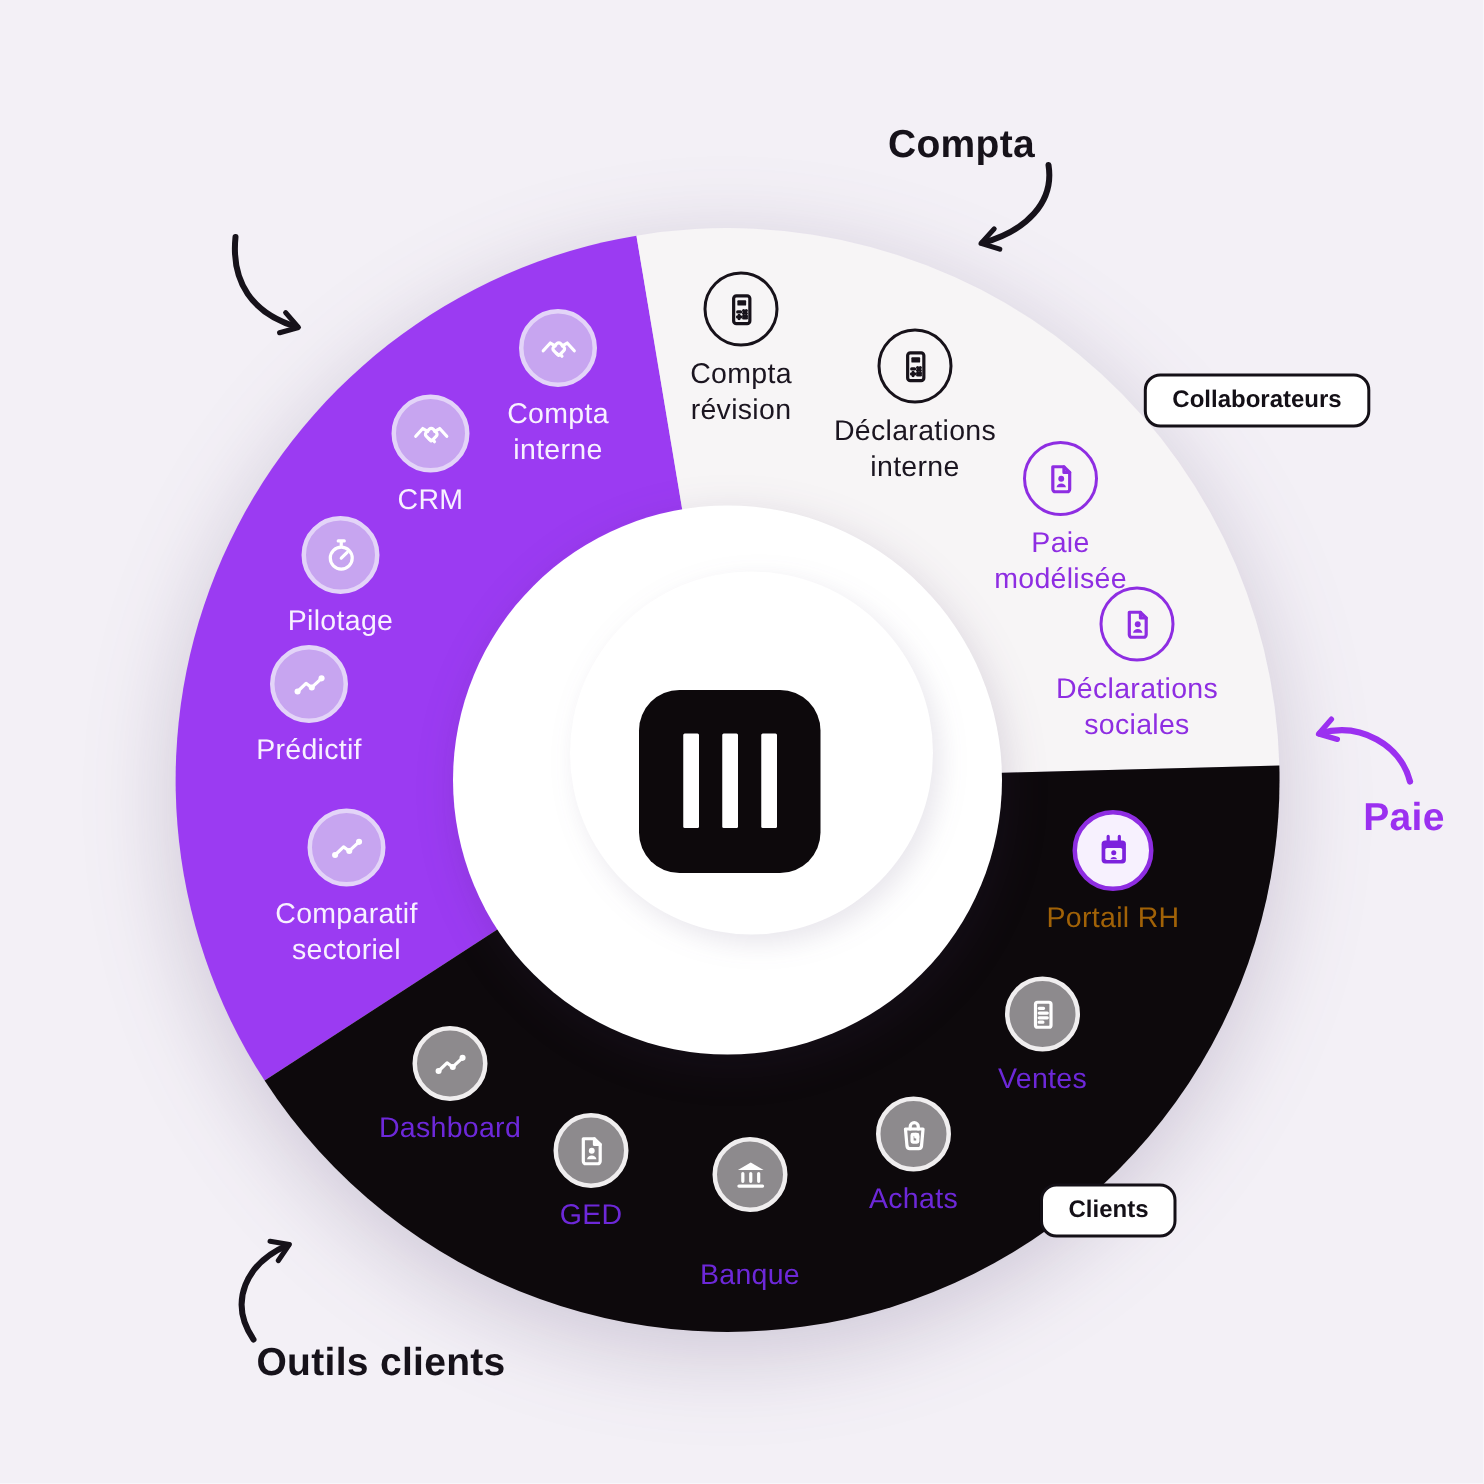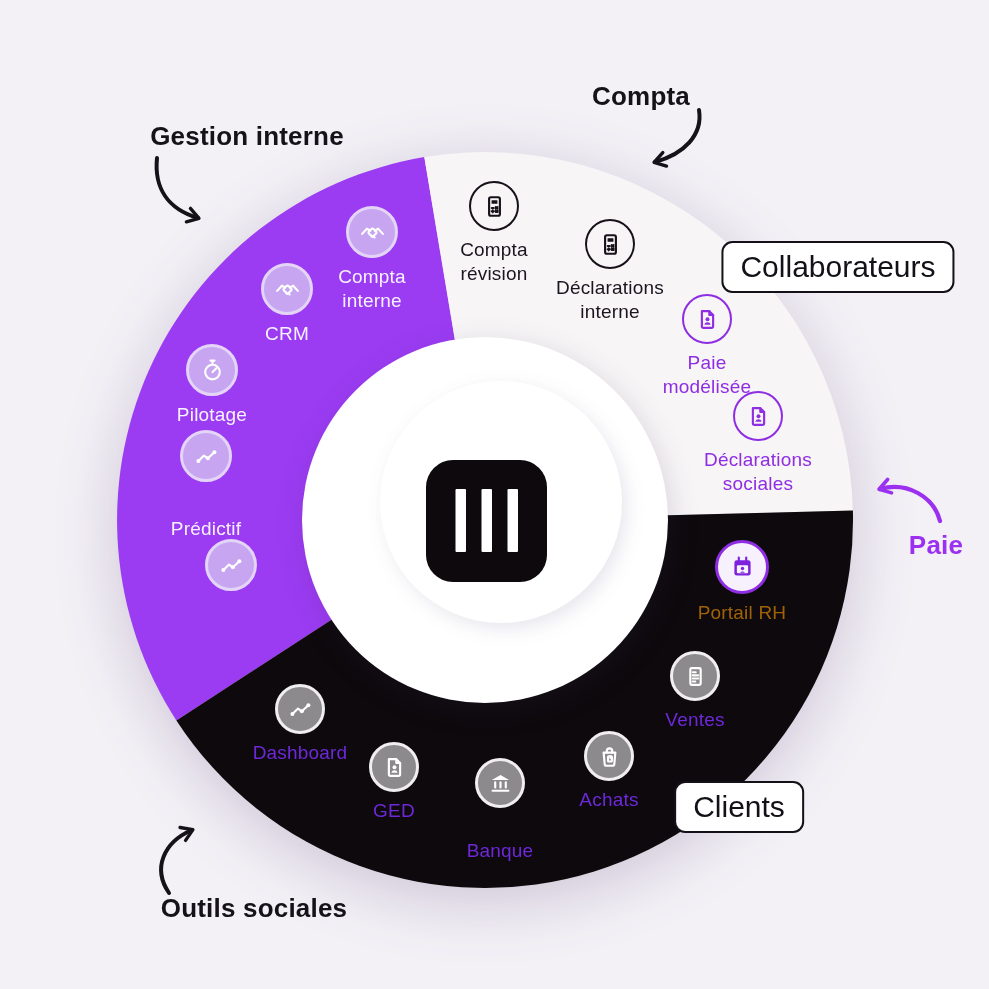--- a/index.html
+++ b/index.html
@@ -49,21 +49,21 @@
   .annotation {
     position:absolute; transform:translate(-50%,-50%);
     font-size:26px; font-weight:600; color:#16121a; letter-spacing:.2px; white-space:nowrap;
   }
   .annotation.purple { color:var(--purple); }
 
   
   .badge {
     position:absolute; transform:translate(-50%,-50%);
     background:#ffffff; border:2.5px solid #141017; border-radius:11px;
-    padding:7px 17px; font-size:30px; font-weight:400; color:#141017; white-space:nowrap;
+    padding:7px 17px; font-size:16px; font-weight:700; color:#141017; white-space:nowrap;
   }
 </style>
 </head>
 <body>
 
 <div class="canvas">
 
   <svg class="wheel-svg" width="989" height="989" viewBox="0 0 989 989">
     <defs>
       <marker id="head-black" viewBox="0 0 20 20" refX="14" refY="10" markerWidth="20" markerHeight="20" markerUnits="userSpaceOnUse" orient="auto">
@@ -123,35 +123,35 @@
               <path d="M21.2 13.2 L17 8.6 L14.1 10.3"></path>
      <rect x="9.1" y="9.1" width="5.8" height="5.8" rx="1.6" transform="rotate(45 12 12)"></rect>
      <path d="M10.8 14.8 l1.1 1.1 M13 15.5 l.9.9"></path>
             </g>
           </svg>
         </div>
         <div class="label">
           <div>CRM</div>
         </div>
       </div>
-      <div class="node v-lavender" style="left: 212px; top: 344px; text-align: center;">
+      <div class="node v-lavender" style="left: 227px; top: 344px; text-align: center;">
         <div class="circle">
           <svg width="27" height="27" viewBox="0 0 24 24">
             <g fill="none" stroke="currentColor" stroke-width="1.9" stroke-linecap="round" stroke-linejoin="round">
               <circle cx="12" cy="13.4" r="6.5"></circle>
               <path d="M12 13.4 L15.5 10"></path>
      <path d="M10.2 3.2 h3.6 M12 3.4 v2.4"></path>
             </g>
           </svg>
         </div>
         <div class="label">
           <div>Pilotage</div>
         </div>
       </div>
-      <div class="node v-lavender" style="left: 206px; top: 430px; gap: 28px;">
+      <div class="node v-lavender" style="left: 206px; top: 430px;">
         <div class="circle">
           <svg width="27" height="27" viewBox="0 0 24 24">
             <g fill="none" stroke="currentColor" stroke-width="1.9" stroke-linecap="round" stroke-linejoin="round">
               <path d="M4.8 16 L9.8 11.2 L13.2 13.6 L19 8.2"></path>
             </g>
      <g fill="currentColor">
               <circle cx="4.8" cy="16" r="1.8"></circle>
               <circle cx="13.2" cy="13.6" r="1.8"></circle>
               <circle cx="19" cy="8.2" r="1.8"></circle>
             </g>
@@ -166,20 +166,24 @@
           <svg width="27" height="27" viewBox="0 0 24 24">
             <g fill="none" stroke="currentColor" stroke-width="1.9" stroke-linecap="round" stroke-linejoin="round">
               <path d="M4.8 16 L9.8 11.2 L13.2 13.6 L19 8.2"></path>
             </g>
      <g fill="currentColor">
               <circle cx="4.8" cy="16" r="1.8"></circle>
               <circle cx="13.2" cy="13.6" r="1.8"></circle>
               <circle cx="19" cy="8.2" r="1.8"></circle>
             </g>
           </svg>
+        </div>
+        <div class="label">
+          <div>Comparatif</div>
+          <div>sectoriel</div>
         </div>
       </div>
       <div class="node v-outline-black" style="left: 494px; top: 181px;">
         <div class="circle">
           <svg width="27" height="27" viewBox="0 0 24 24">
             <g fill="none" stroke="currentColor" stroke-width="1.9" stroke-linecap="round" stroke-linejoin="round">
               <rect x="7.2" y="3.8" width="9.6" height="16.4" rx="1.6"></rect>
             </g>
      <rect x="9.4" y="6.4" width="5.2" height="3.1" rx="0.5" fill="currentColor"></rect>
      <g fill="none" stroke="currentColor" stroke-width="1.9" stroke-linecap="round" stroke-linejoin="round">
@@ -344,20 +348,19 @@
               <circle cx="19" cy="8.2" r="1.8"></circle>
             </g>
           </svg>
         </div>
         <div class="label">
           <div>Dashboard</div>
         </div>
       </div>
     </div>
 
-  <div class="annotation" style="left:247px; top:136px;">Gestion interne</div>
   <div class="annotation" style="left:641px; top:96px;">Compta</div>
   <div class="annotation purple" style="left:936px; top:545px;">Paie</div>
-  <div class="annotation" style="left:254px; top:908px;">Outils sociales</div>
+  <div class="annotation" style="left:254px; top:908px;">Outils clients</div>
 
   <div class="badge" style="left:838px; top:267px;">Collaborateurs</div>
   <div class="badge" style="left:739px; top:807px;">Clients</div>
 </div>
 
 </body></html>

